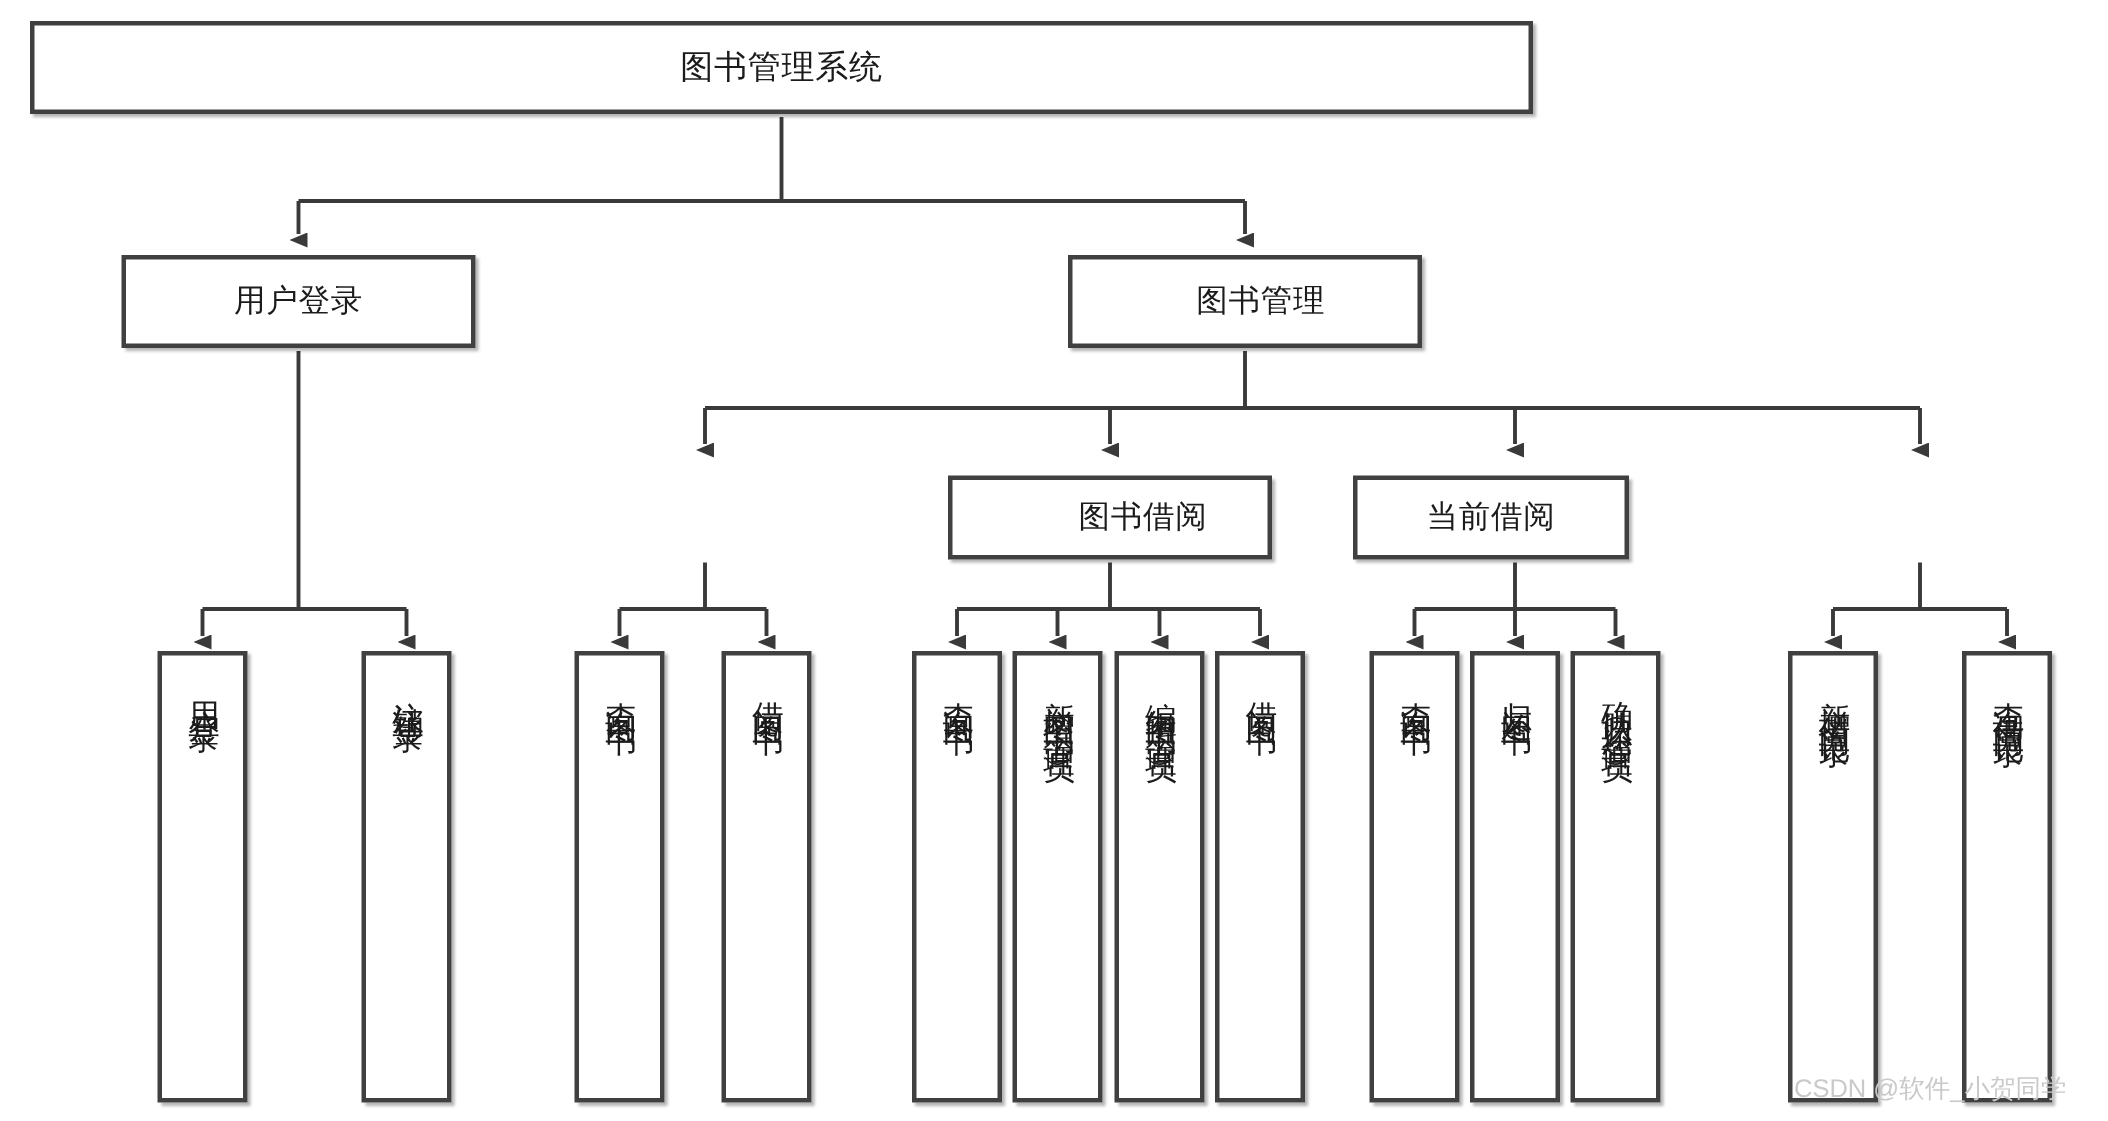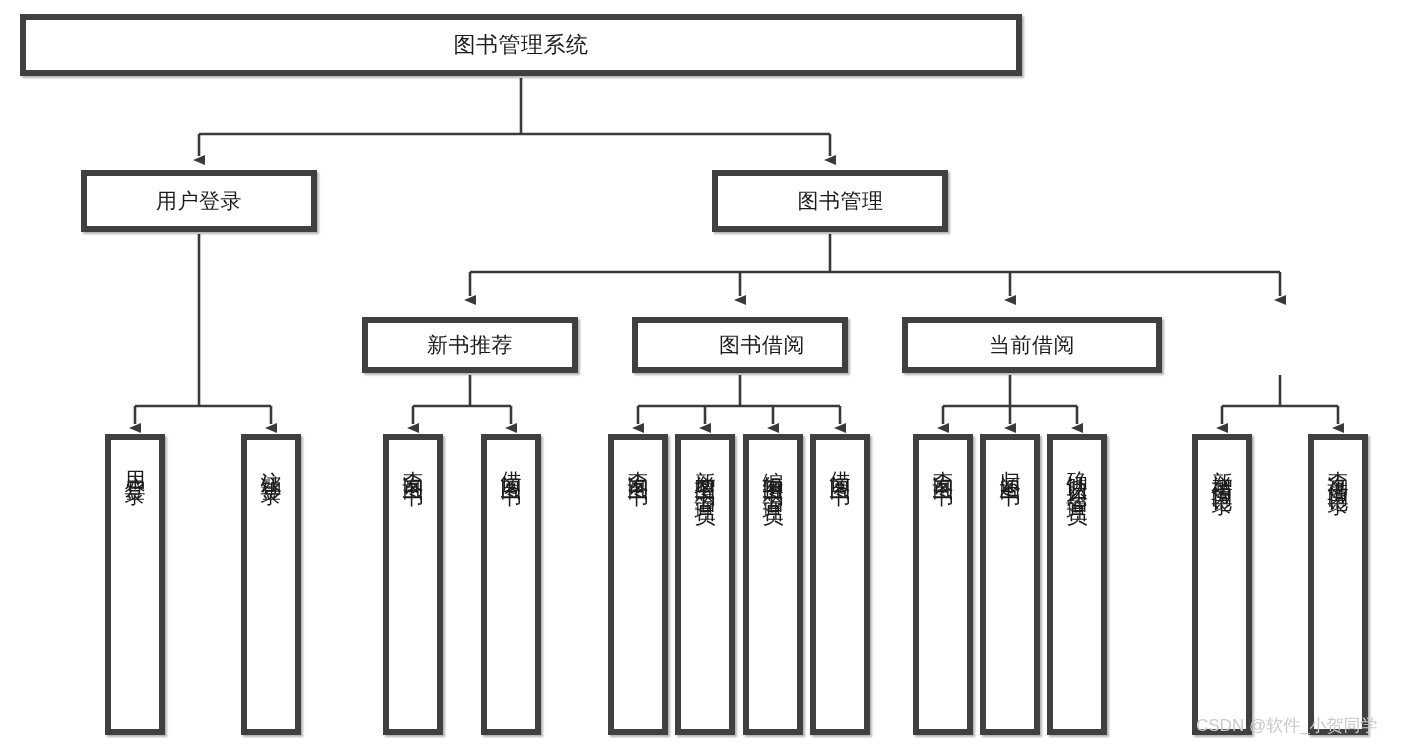--- a/index.html
+++ b/index.html
@@ -22,21 +22,21 @@
     left: 0;
     top: 0;
     width: 1405px;
     height: 747px;
     pointer-events: none;
   }
   .node {
     position: absolute;
     box-sizing: border-box;
     background: #ffffff;
-    border: 6px solid #404040;
+    border: 3px solid #404040;
     box-shadow: 2px 2px 2px rgba(0,0,0,0.30);
     display: flex;
     align-items: center;
     justify-content: center;
     color: #1b1b1b;
   }
   .node .label {
     display: block;
     text-align: center;
     line-height: 1.18;
@@ -132,29 +132,26 @@
   </div>
 
   <div class="node h" style="left:81px; top:170px; width:236px; height:62px;">
     <span class="label">用户登录</span>
   </div>
 
   <div class="node h" style="left:712px; top:170px; width:236px; height:62px;padding-left:21px;">
     <span class="label">图书管理</span>
   </div>
 
-  <div class="node h" style="left:362px; top:317px; width:216px; height:56px;">
-    <span class="label">新书推荐</span>
-  </div>
 
   <div class="node h" style="left:632px; top:317px; width:216px; height:56px;padding-left:44px;">
     <span class="label">图书借阅</span>
   </div>
 
-  <div class="node h" style="left:902px; top:317px; width:260px; height:56px;">
+  <div class="node h" style="left:902px; top:317px; width:184px; height:56px;">
     <span class="label">当前借阅</span>
   </div>
 
 
   <div class="node v" style="left:105px; top:434px; width:60px; height:301px;">
     <span class="label">用户登录</span>
   </div>
 
   <div class="node v" style="left:241px; top:434px; width:60px; height:301px;">
     <span class="label">注销登录</span>

